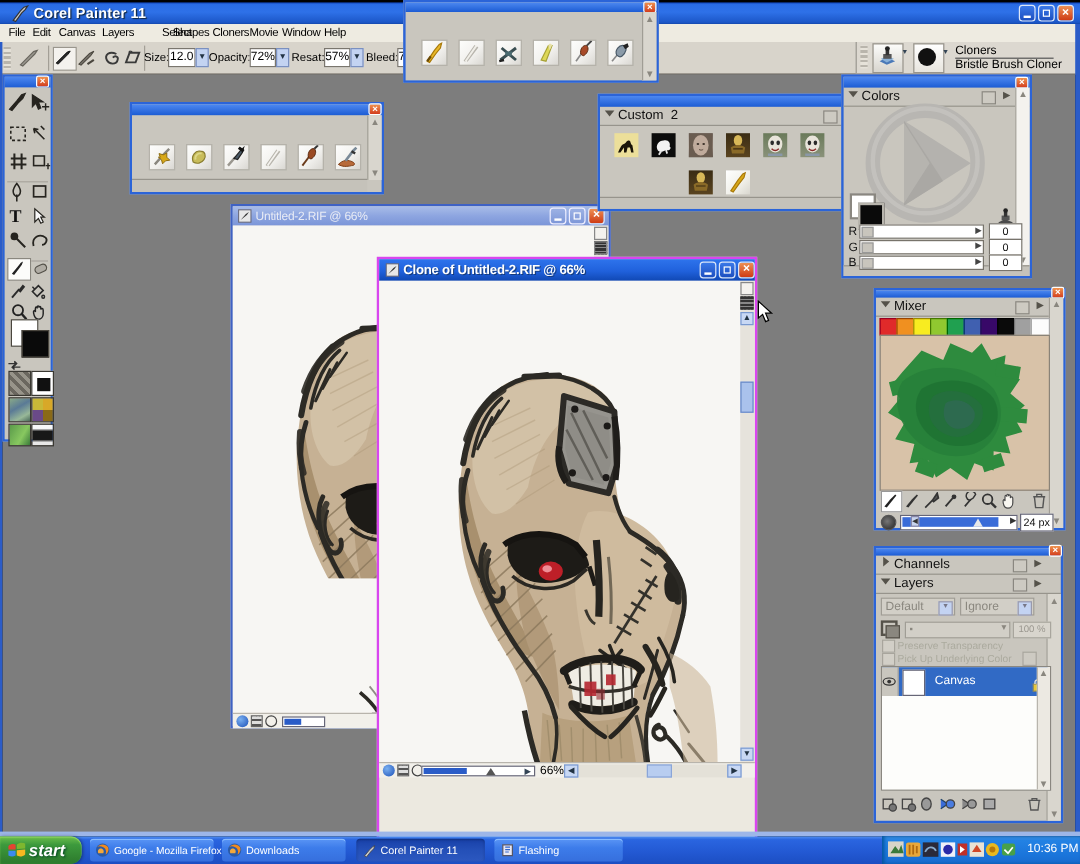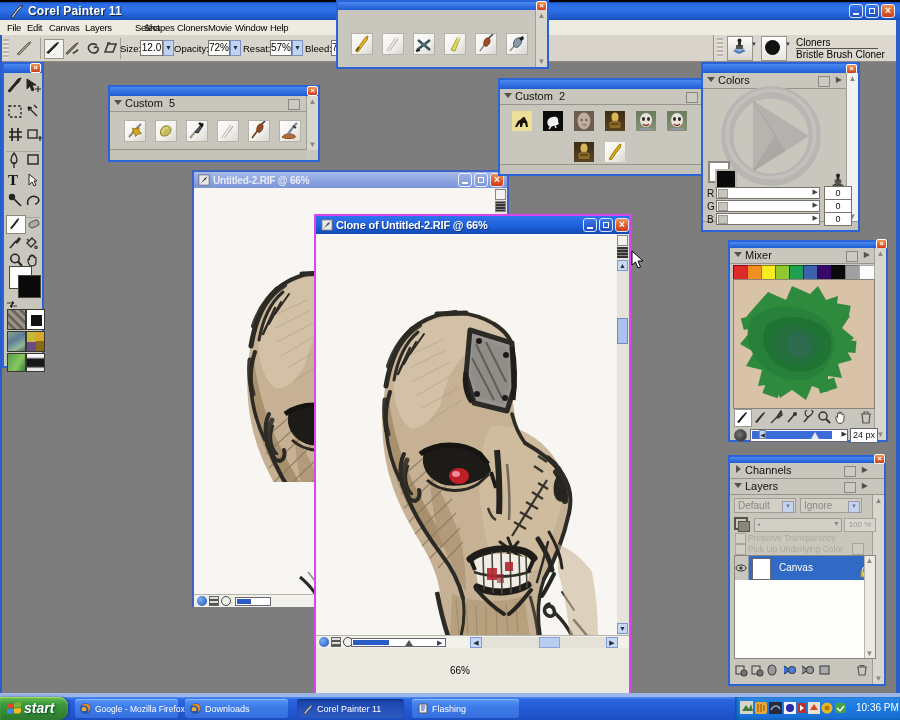--- a/index.html
+++ b/index.html
@@ -122,21 +122,21 @@
 </div>
 </div>
 <div class="abs" id="workspace"></div>
 
 <div class="abs" style="left:192px;top:170px;width:317px;height:437px;background:#ece9e0;border:2px solid #3f62c4;box-sizing:border-box;">
  <div class="abs" style="left:0;top:0;width:313px;height:16px;background:linear-gradient(180deg,#a8bce8 0%,#8da5e0 50%,#7b95d8 100%);">
   <svg class="abs" style="left:4px;top:2px" width="12" height="12" viewBox="0 0 14 14">
           <rect x="1" y="1" width="12" height="12" fill="#e8e8e8" stroke="#667"></rect>
           <path d="M3 11 L8 5 L11 3 L9 6 Z" fill="#333"></path>
         </svg>
-  <span class="abs" style="left:19px;top:3px;font-size:10px;font-weight:bold;color:#e9ecf5;letter-spacing:-0.2px;">Untitled-2.RIF @ 66%</span>
+  <span class="abs" style="left:19px;top:3px;font-size:10px;font-weight:normal;color:#e9ecf5;letter-spacing:-0.2px;">Untitled-2.RIF @ 66%</span>
   <div class="abs capbtn" style="left:264px;top:1px;background:linear-gradient(180deg,#9db2e4,#7e97d8);border-color:#eef;">
           <div class="abs" style="left:3px;top:8px;width:6px;height:2px;background:#fff;"></div>
         </div>
   <div class="abs capbtn" style="left:280px;top:1px;background:linear-gradient(180deg,#9db2e4,#7e97d8);border-color:#eef;">
           <div class="abs" style="left:3px;top:3px;width:6px;height:6px;border:1.5px solid #fff;box-sizing:border-box;"></div>
         </div>
   <div class="abs capbtn" style="left:296px;top:1px;background:linear-gradient(180deg,#ee9054,#ce3a14);font-size:10px;text-align:center;line-height:12px;font-weight:bold;color:#fff;">×</div>
  </div>
  <div class="abs" style="left:0;top:16px;width:301px;height:406px;background:#f7f6f3;overflow:hidden;">
   <svg class="abs" style="left:0;top:0" width="301" height="406" viewBox="194 186 301 406">
@@ -344,21 +344,21 @@
  </div>
  <div class="abs" style="left:0;top:419px;width:313px;height:13px;background:#f2f0ea;border-top:1px solid #b8b4ac;box-sizing:border-box;">
   <div class="abs" style="left:3px;top:1px;width:10px;height:10px;border-radius:50%;background:radial-gradient(circle at 35% 35%,#7ab0f0,#1c50b8);"></div>
   <div class="abs" style="left:15px;top:1px;width:10px;height:10px;background:repeating-linear-gradient(0deg,#555 0 2px,#ddd 2px 4px),repeating-linear-gradient(90deg,#555 0 1px,#0000 1px 3px);border:1px solid #666;box-sizing:border-box;"></div>
   <div class="abs" style="left:27px;top:1px;width:10px;height:10px;border:1.5px solid #444;border-radius:50%;box-sizing:border-box;"></div>
   <div class="abs" style="left:35px;top:2px;width:95px;height:9px;background:#fff;border:1px solid #667;box-sizing:border-box;">
    <div class="abs" style="left:1px;top:1px;width:36px;height:5px;background:#2a5cc8;"></div>
    <div class="abs" style="left:53px;top:1px;width:0;height:0;border-left:4px solid transparent;border-right:4px solid transparent;border-bottom:6px solid #555;"></div>
    <div class="abs" style="left:85px;top:0px;font-size:7px;color:#345;">▶</div>
   </div>
-  <div class="abs" style="left:134px;top:1px;font-size:10px;color:#000;margin-top:28px;">66%</div>
+  <div class="abs" style="left:134px;top:1px;font-size:10px;color:#000;">66%</div>
   <div class="abs" style="left:154px;top:1px;width:148px;height:11px;background:#e4e1d8;">
    <div class="abs" style="left:0;top:0;width:12px;height:11px;background:#c8d8f4;border:1px solid #7a9ad0;box-sizing:border-box;font-size:7px;color:#234;text-align:center;line-height:10px;">◀</div>
    <div class="abs" style="left:69px;top:0;width:21px;height:11px;background:#b8cdf0;border:1px solid #8aa5d8;box-sizing:border-box;"></div>
    <div class="abs" style="left:136px;top:0;width:12px;height:11px;background:#c8d8f4;border:1px solid #7a9ad0;box-sizing:border-box;font-size:7px;color:#234;text-align:center;line-height:10px;">▶</div>
   </div>
  </div>
 </div>
 
 <div class="abs pal" style="left:2px;top:62px;width:42px;height:306px;">
  <div class="paltit"></div>
@@ -415,22 +415,20 @@
   <div class="abs" style="left:3px;top:258px;width:17px;height:19px;border:1px solid #3a3832;background:linear-gradient(150deg,#8aaa88 0%,#5a7a96 40%,#98b898 75%,#4a6a5a 100%);"></div>
   <div class="abs" style="left:22px;top:258px;width:17px;height:19px;border:1px solid #3a3832;background:conic-gradient(from 0deg,#d8a828 0 25%,#8a6a18 0 50%,#6a4a88 0 75%,#c8b838 0);"></div>
   <div class="abs" style="left:3px;top:280px;width:17px;height:17px;border:1px solid #3a3832;background:linear-gradient(120deg,#5a9a4a,#88c860 60%,#3a7a3a);"></div>
   <div class="abs" style="left:22px;top:280px;width:17px;height:17px;border:1px solid #3a3832;background:linear-gradient(180deg,#f8f8f8 18%,#181818 32%,#181818 72%,#e8e8e8 86%);"></div>
  </div>
 </div>
 
 <div class="abs pal" style="left:108px;top:85px;width:212px;height:77px;">
  <div class="paltit"></div>
       <div class="palx" style="right:0px;top:-1px;">×</div>
- <div class="palhead" style="top:9px;"><span class="tri"></span><span style="position:relative;top:1px;">Custom&nbsp; 5</span>
-  <div class="abs" style="right:18px;top:3px;width:10px;height:9px;border:1px solid #8a8780;background:#cdcac2;"></div></div>
  <div class="scrollstrip" style="right:0;top:9px;bottom:10px;">
         <div class="sarr" style="top:1px;">▲</div>
         <div class="sarr" style="bottom:1px;">▼</div>
       </div>
  <div class="abs" style="left:0;right:12px;bottom:0px;height:10px;border-top:1px solid #97948c;background:#c5c2ba;"></div>
  <div class="bicon" style="left:14px;top:33px;"><svg width="20" height="20" viewBox="0 0 20 20">
           <path d="M4 16 L12 7 L16 3" stroke="#8a877f" stroke-width="2" fill="none"></path>
           <path d="M7 10 l2.5 2 l1 3.5 l2.5 -2.5 l3.5 -0.5 l-2.5 -2.5 l0 -3.5 l-3 1.5 l-3.5 -1 l1 3 Z" fill="#d8a818" stroke="#8a6a10" stroke-width="0.8"></path>
         </svg></div>
  <div class="bicon" style="left:45px;top:33px;"><svg width="20" height="20" viewBox="0 0 20 20">

